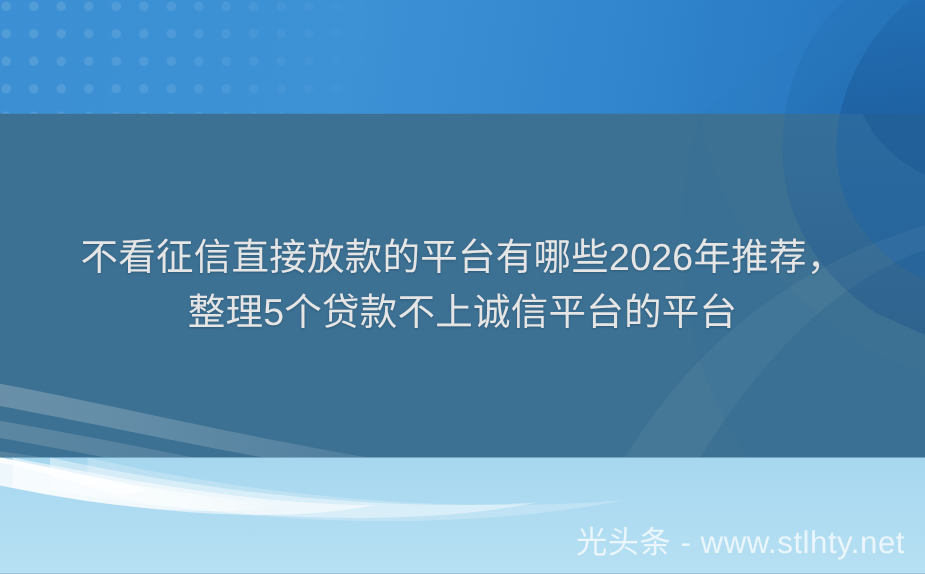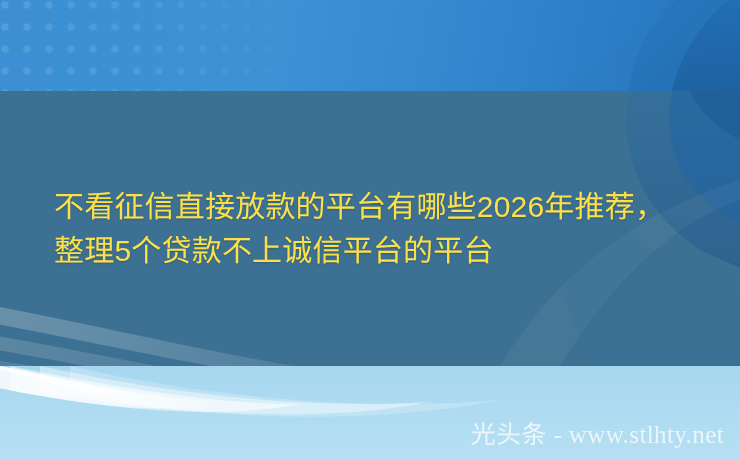--- a/index.html
+++ b/index.html
@@ -52,39 +52,39 @@
   .title-wrap{
     position:absolute;left:0;top:91px;width:100%;height:275px;
     display:flex;align-items:center;justify-content:center;
     z-index:6;
   }
   .title{
     width:660px;
     margin:16px;
     padding:0 14px;
     box-sizing:border-box;
-    text-align:left;
-    color:#fde047;
+    text-align:center;
+    color:#e5e5e5;
     font-family:"Liberation Sans","DejaVu Sans",sans-serif;
     font-size:30px;
     font-weight:400;
     line-height:44px;
     letter-spacing:.2px;
     text-shadow:0 1px 2px rgba(12,40,62,.30);
     white-space:pre-line;
   }
 
   
   .watermark{
     position:absolute;
     right:16px;
     bottom:12px;
     z-index:7;
     color:rgba(255,255,255,.72);
-    font-family:Liberation Serif, serif;
+    font-family:Liberation Sans, sans-serif;
     font-size:25px;
     font-weight:400;
     letter-spacing:.4px;
     line-height:1;
     white-space:nowrap;
   }
 </style>
 </head>
 <body>
 

